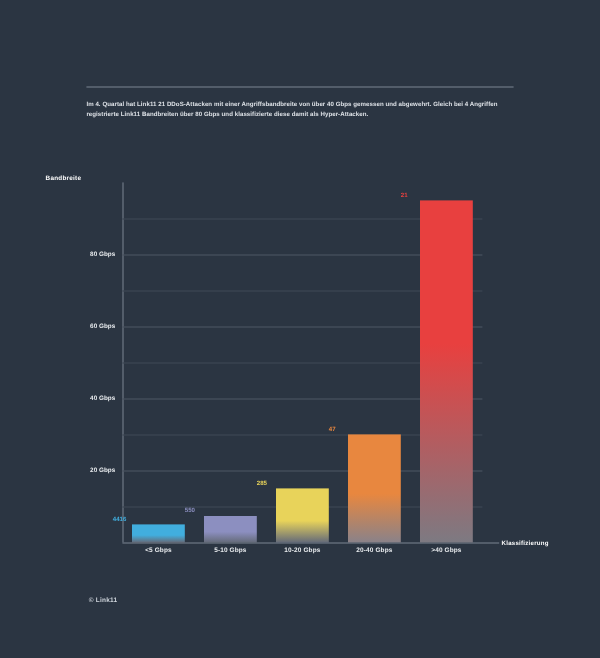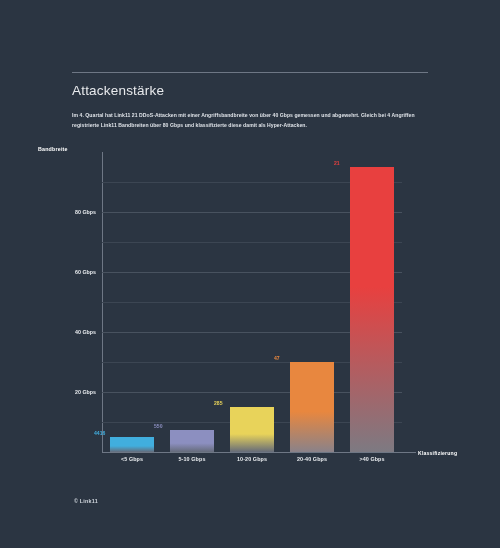--- a/index.html
+++ b/index.html
@@ -91,21 +91,20 @@
     font-size:5.4px;font-weight:700;color:#cfd5dc;letter-spacing:.2px;
   }
 </style>
 </head>
 <body>
 
 <div class="page">
 
   <div class="card">
     <div class="rule"></div>
-    <div class="title">Attackenstärke</div>
     <p class="desc">Im 4. Quartal hat Link11 21 DDoS-Attacken mit einer Angriffsbandbreite von über 40 Gbps gemessen und abgewehrt. Gleich bei 4 Angriffen registrierte Link11 Bandbreiten über 80 Gbps und klassifizierte diese damit als Hyper-Attacken.</p>
   </div>
 
   <div class="chart">
 
     <div class="axis-title-y">Bandbreite</div>
     <div class="axis-title-x">Klassifizierung</div>
 
     <div class="axis-line-v"></div>
     <div class="axis-line-h"></div>

